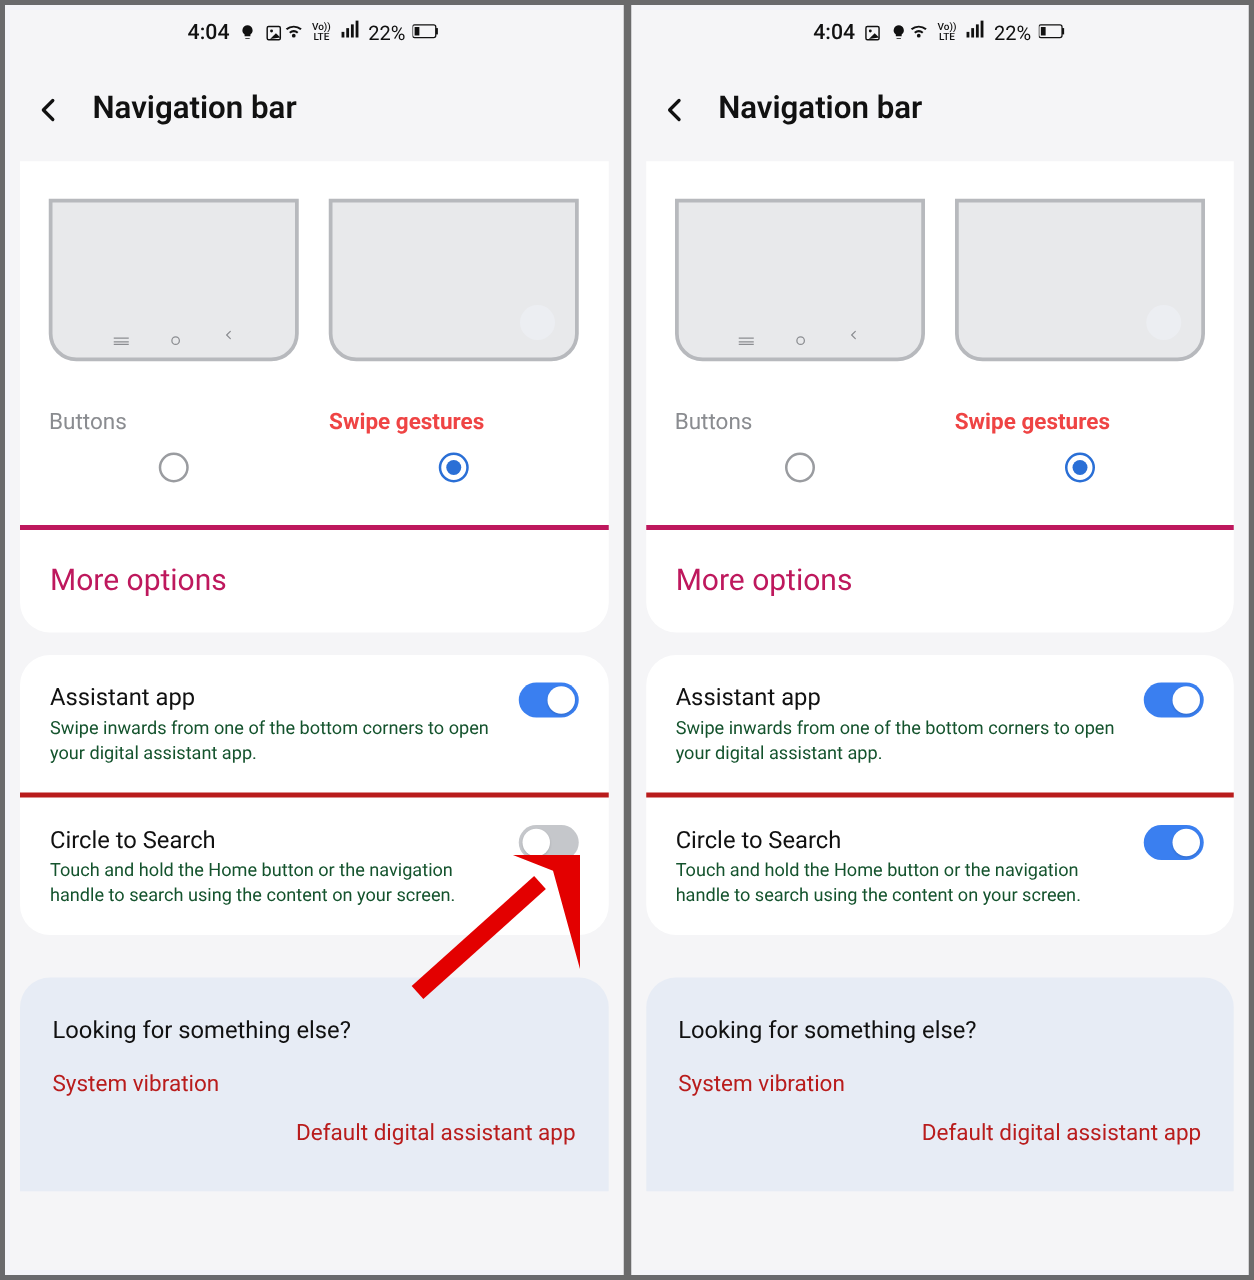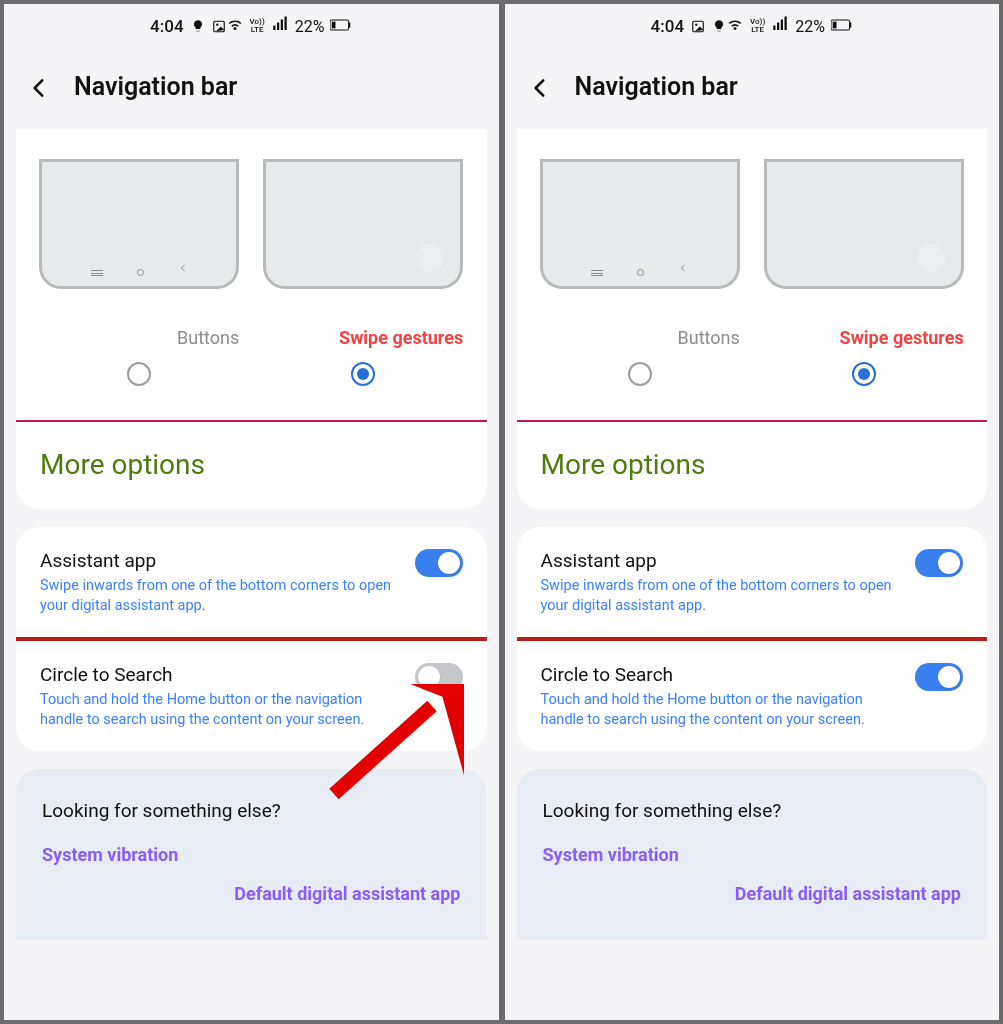--- a/index.html
+++ b/index.html
@@ -27,43 +27,43 @@
   .picker { padding:30px 20px 34px 20px; }
   .previews { display:flex; gap:24px; justify-content:center; }
   .preview { flex:1; max-width:200px; }
   .mock { height:130px; border:3px solid #b7b9bd; border-radius:0 0 22px 22px; background:#e8e9eb; position:relative; display:flex; align-items:flex-end; justify-content:center; padding-bottom:10px; gap:34px; }
   .mock.gesture { gap:0; }
   .mock .sym { font-size:11px; color:#8b8d91; }
   .mock .dot { width:7px; height:7px; border:1px solid #8b8d91; border-radius:50%; }
   .mock .bars { width:12px; display:flex; flex-direction:column; gap:1.5px; }
   .mock .bars span { height:1px; background:#8b8d91; display:block; }
   .gesture-dot { position:absolute; right:16px; bottom:14px; width:28px; height:28px; border-radius:50%; background:#eceef2; }
-  .plabel { text-align:right; margin-top:38px; font-size:18px; color:#8a8c90; }
+  .plabel { text-align:left; margin-top:38px; font-size:18px; color:#8a8c90; }
   .plabel.selected { color:#ef4444; font-weight:700; }
   .radio { width:24px; height:24px; border:2px solid #9a9ca0; border-radius:50%; margin:14px auto 0 auto; display:flex; align-items:center; justify-content:center; }
   .radio.selected { border-color:#2a6fd6; }
   .radio.selected::after { content:""; width:12px; height:12px; background:#2a6fd6; border-radius:50%; }
 
-  .more-opts { padding:26px 24px 28px 24px; font-size:28px; color:#4d7c0f; border-top:2px solid #be185d; }
+  .more-opts { padding:26px 24px 28px 24px; font-size:24px; color:#be185d; border-top:4px solid #be185d; }
 
   
   .row { display:flex; align-items:flex-start; padding:22px 24px; gap:14px; }
   .row + .row { border-top:4px solid #b91c1c; }
   .row .txt { flex:1; }
   .row .ttl { font-size:19px; color:#111; margin-bottom:4px; }
-  .row .sub { font-size:14.5px; color:#3b82f6; line-height:1.35; }
+  .row .sub { font-size:14.5px; color:#14532d; line-height:1.35; }
   .switch { width:48px; height:28px; border-radius:14px; background:#c5c7cb; position:relative; flex-shrink:0; cursor:pointer; }
   .switch::after { content:""; position:absolute; width:22px; height:22px; background:#fff; border-radius:50%; top:3px; left:3px; transition:.15s; box-shadow:0 1px 2px rgba(0,0,0,.15); }
   .switch.on { background:#3a7ff0; }
   .switch.on::after { left:23px; }
 
   
-  .footer-card { background:#e7ecf5; border-radius:24px 24px 0 0; margin:0 12px; padding:30px 26px 36px 26px; }
+  .footer-card { background:#e7ecf5; border-radius:24px 24px 0 0; margin:16px 12px; padding:30px 26px 36px 26px; }
   .footer-title { font-size:19px; color:#111; margin-bottom:22px; }
-  .footer-link { font-size:18px; color:#8b5cf6; margin-bottom:18px; cursor:pointer;font-weight:bold; }
+  .footer-link { font-size:18px; color:#b91c1c; margin-bottom:18px; cursor:pointer; }
   .footer-link:last-child { margin-bottom:0;text-align:right; }
 
   
   .arrow-holder { position:absolute; left:310px; top:680px; width:150px; height:120px; pointer-events:none; }
 </style>
 </head>
 <body>
 
 <div class="wrap" id="root">
     <div class="phone">

